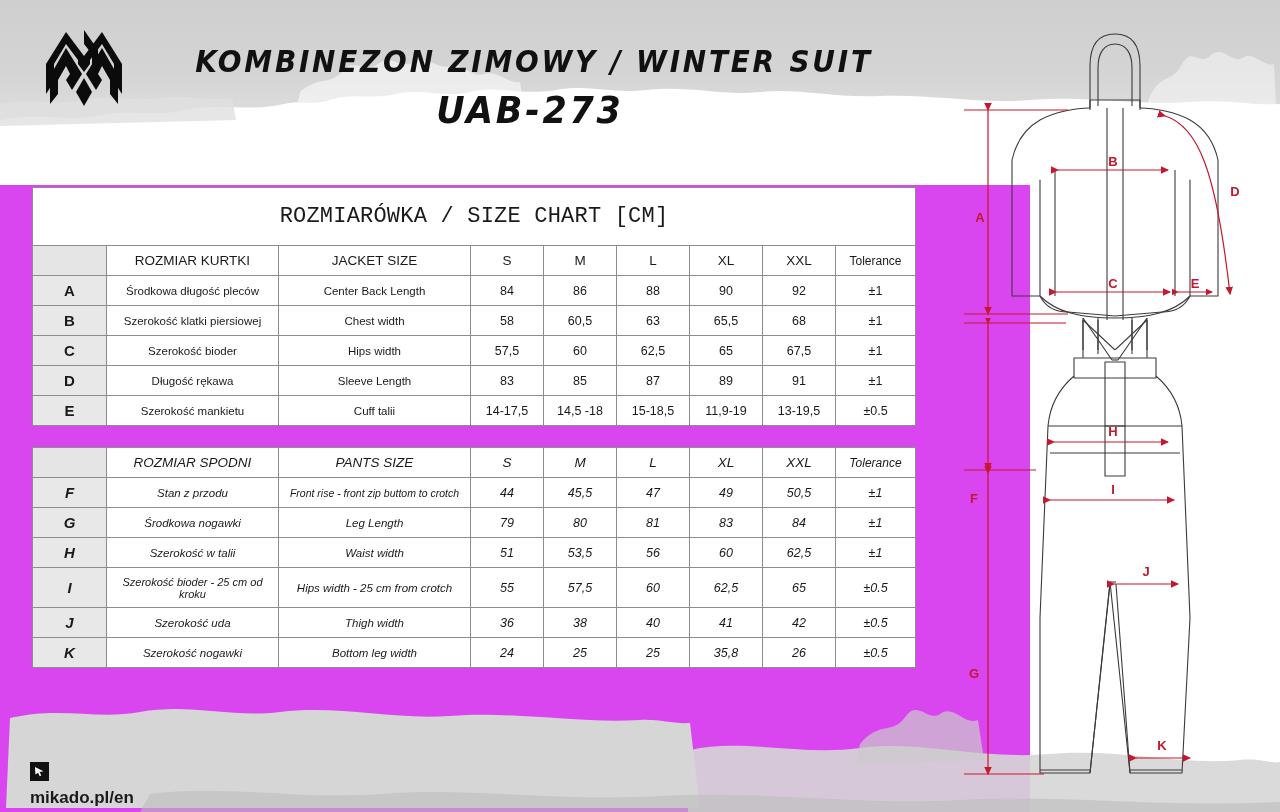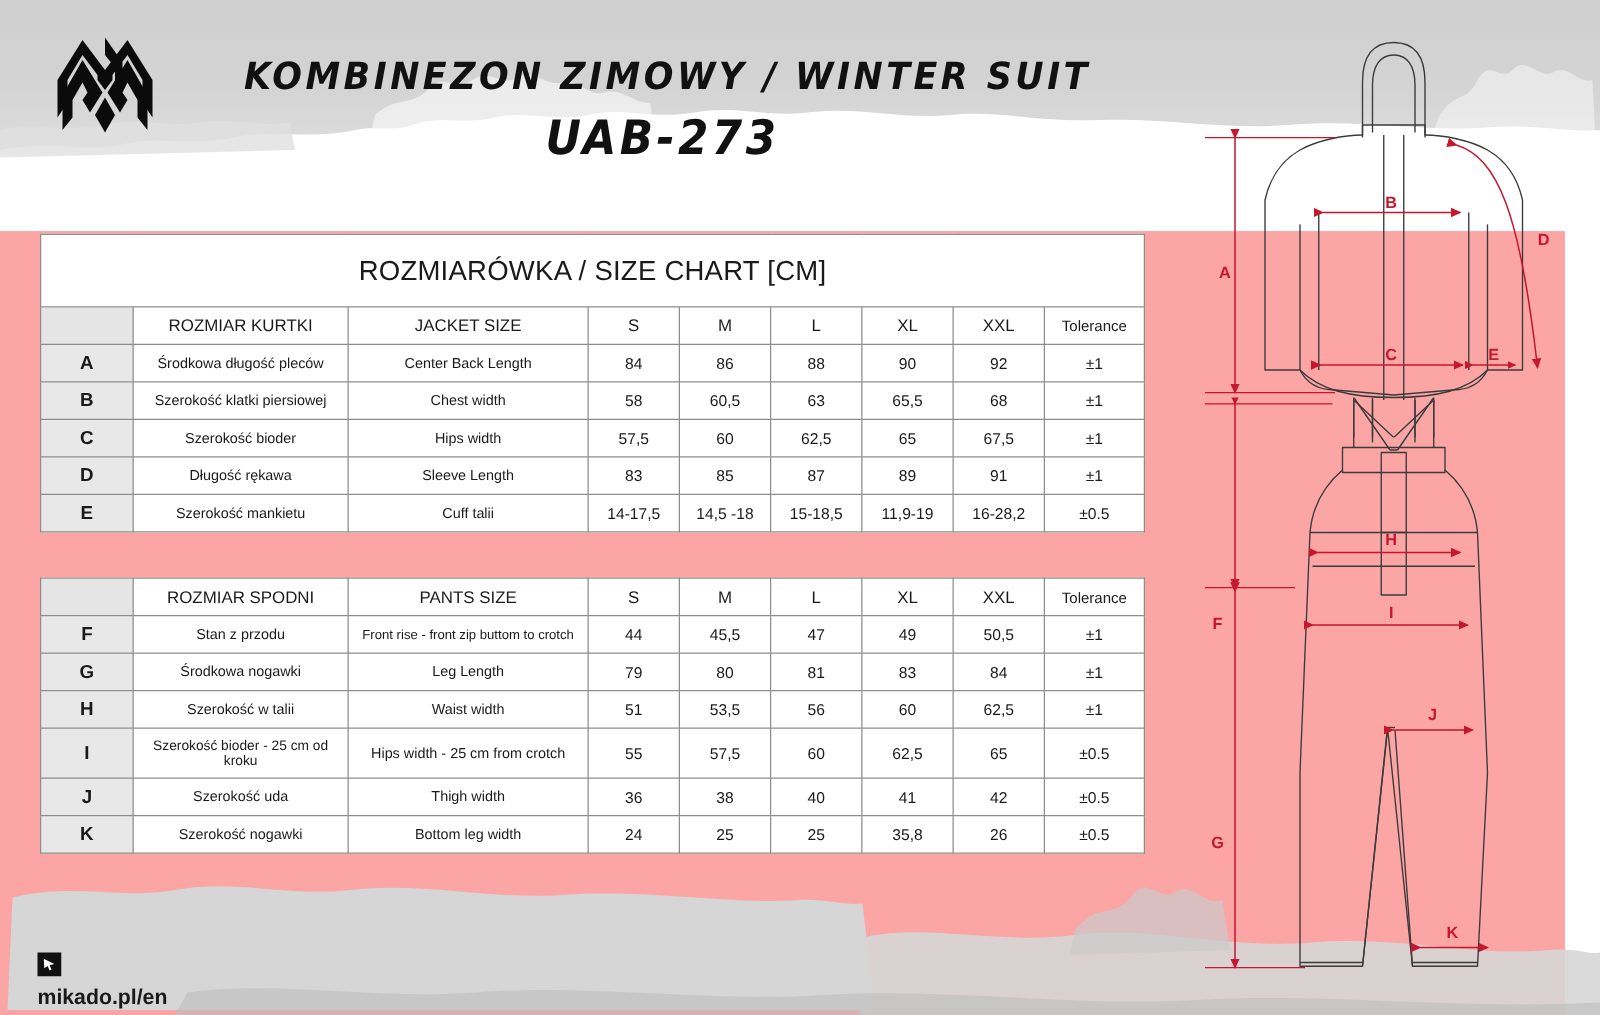--- a/index.html
+++ b/index.html
@@ -3,22 +3,22 @@
 <meta charset="utf-8">
 <style>
   * { box-sizing: border-box; margin: 0; padding: 0; }
   html, body {
     width: 1280px; height: 812px;
     font-family: "Liberation Sans", sans-serif;
     overflow: hidden;
   }
   #page {
     position: relative;
-    width: 1252px; height: 812px;
-    background: #fca5a5;
+    width: 1030px; height: 812px;
+    background: #d946ef;
   }
 
   
   .bg-top {
     position: absolute; left: 0; top: 0;
     width: 1280px; height: 170px;
     background: linear-gradient(180deg, #cfcfcf 0%, #d4d4d4 42%, #dcdcdc 66%, #e8e8e8 86%, #f3f3f3 100%);
   }
   .bg-top-mask {
     position: absolute; left: 0; top: 0; width: 1280px; height: 185px;
@@ -78,20 +78,21 @@
     padding: 2px 3px;
     background: #fff;
   }
   .t-title td {
     height: 58px;
     font-size: 22px;
     font-weight: 700;
     letter-spacing: .2px;
     border-left: none; border-right: none; border-top: none;
     background: #fff;
+    font-family: Liberation Mono, monospace;
   }
   .t-head td {
     height: 30px;
     background: #ececec;
     font-size: 13.5px;
     font-weight: 700;
   }
   .t-head td.hd-letter { background: #e5e5e5; }
   .t-head td.hd-tol { font-size: 12px; }
   tr.t-row td { height: 30px; font-size: 12.5px; }
@@ -254,28 +255,28 @@
           <td class="c-val">±1</td>
         </tr>
         <tr class="t-row">
           <td class="c-letter">E</td>
           <td class="c-desc-pl">Szerokość mankietu</td>
           <td class="c-desc-en">Cuff talii</td>
           <td class="c-val">14-17,5</td>
           <td class="c-val">14,5 -18</td>
           <td class="c-val">15-18,5</td>
           <td class="c-val">11,9-19</td>
-          <td class="c-val">16-28,2</td>
+          <td class="c-val">13-19,5</td>
           <td class="c-val">±0.5</td>
         </tr>
       </tbody>
     </table>
   </div>
 
-  <div class="table-wrap" style="left:32px; top:462px;">
+  <div class="table-wrap" style="left:32px; top:447px;font-style:italic;">
     <table class="sz">
       <colgroup>
         <col class="w-letter">
           <col class="w-pl">
           <col class="w-en">
         <col class="w-sz">
           <col class="w-sz">
           <col class="w-sz">
           <col class="w-sz">
           <col class="w-sz">

